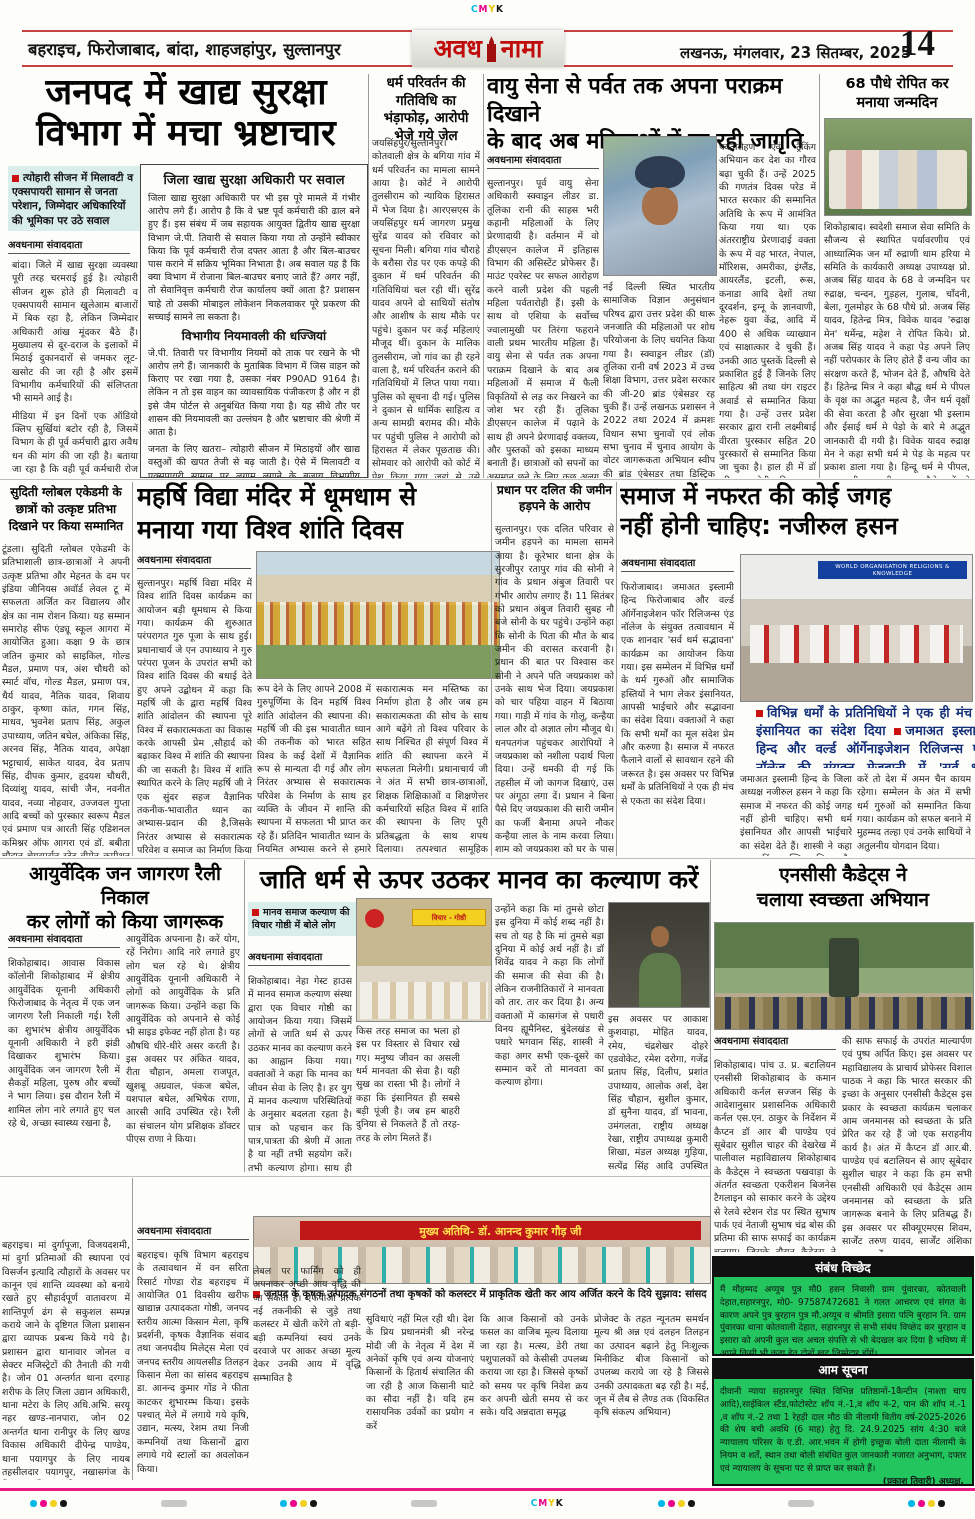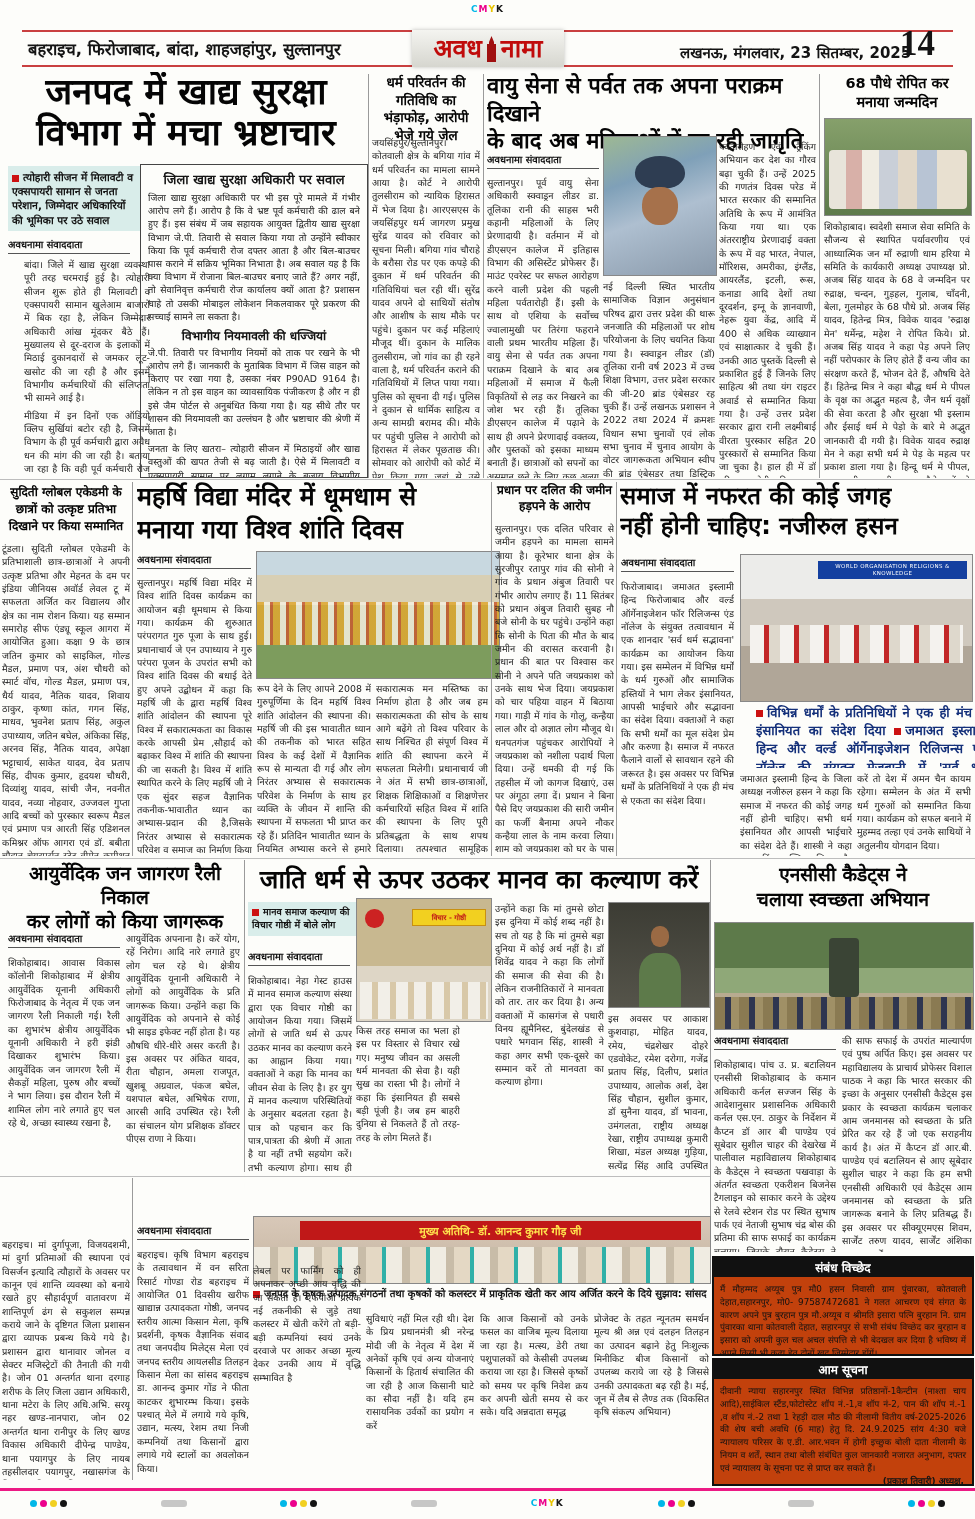--- a/index.html
+++ b/index.html
@@ -42,21 +42,21 @@
   .p-ncc{background:linear-gradient(#5d7a4a 0 42%,#8fa878 42% 66%,#b8ab90 66% 100%);}
   .p-ncc::before{content:'';position:absolute;left:44%;top:14%;width:12%;height:56%;background:#3a4435;border-radius:4px;}
   .p-ncc::after{content:'';position:absolute;left:0;right:0;bottom:0;height:30%;
      background:repeating-linear-gradient(90deg,#8a7a52 0 10px,#2e3550 10px 16px,#a09066 16px 24px);}
   .p-kisan{background:linear-gradient(#d8c8b8,#c4b4a0);}
   .p-kisan::after{content:'';position:absolute;left:0;right:0;bottom:0;height:55%;
      background:repeating-linear-gradient(90deg,#f0ece2 0 16px,#c8bca8 16px 24px,#e4d8c4 24px 40px,#30b0a8 40px 44px);}
   .kisan-banner{position:absolute;left:10%;right:2%;top:6%;background:#c01818;color:#ffe34d;font-weight:700;
      font-size:11px;text-align:center;padding:2px;z-index:2;}
   .caption-blue{font-weight:700;color:#14307a;line-height:1.4;text-align:justify;overflow:hidden;}
-  .notice{border:2px solid #111;background:#c2410c;overflow:hidden;}
+  .notice{border:2px solid #111;background:#22c55e;overflow:hidden;}
   .notice .ntitle{background:#111;color:#fff;font-weight:700;font-size:12px;text-align:center;padding:1px 0;}
   .notice .nbody{font-size:8.8px;line-height:1.45;text-align:justify;padding:6px 6px;color:#111;}
   .notice .nsign{font-size:9px;font-weight:600;text-align:right;padding:0 8px;}
   .box-head{font-size:13px;font-weight:800;text-align:center;margin:0 0 3px;}
   .sub-head{font-size:12px;font-weight:800;text-align:center;margin:4px 0 2px;}
   .masthead-box{background:linear-gradient(#f4f4f0,#d6d6cf);display:flex;align-items:center;justify-content:center;gap:3px;box-shadow:0 0 4px rgba(0,0,0,.25);}
   .masthead-txt{font-size:25px;font-weight:800;color:#c00b0b;line-height:1;}
   .cmyk-line{font-size:9px;font-weight:700;letter-spacing:1px;text-align:center;}
   .c-c{color:#00b7e8}.c-m{color:#ec008c}.c-y{color:#e8c400}.c-k{color:#141414}
   .marks{display:flex;align-items:center;justify-content:space-between;}
@@ -89,21 +89,21 @@
   <div class="abs" style="left:900px;top:24px;font-size:35px;font-weight:700;font-family:'Liberation Serif','DejaVu Serif',serif;">14</div>
 
   <div class="abs hl" style="left:6px;top:72px;width:360px;font-size:36px;line-height:1.13;text-align:center;">
     <span class="ln">जनपद में खाद्य सुरक्षा</span>
     <span class="ln">विभाग में मचा भ्रष्टाचार</span>
   </div>
   <div class="abs kicker" style="left:8px;top:166px;width:124px;font-size:10.5px;">
     <span class="sq"></span><span>त्योहारी सीजन में मिलावटी व एक्सपायरी सामान से जनता परेशान, जिम्मेदार अधिकारियों की भूमिका पर उठे सवाल</span>
   </div>
   <div class="abs byline" style="left:8px;top:238px;width:122px;">अवधनामा संवाददाता</div>
-  <div class="abs t" style="left:24px;top:258px;width:126px;height:219px;">
+  <div class="abs t" style="left:12px;top:258px;width:126px;height:219px;">
     <p>बांदा। जिले में खाद्य सुरक्षा व्यवस्था पूरी तरह चरमराई हुई है। त्योहारी सीजन शुरू होते ही मिलावटी व एक्सपायरी सामान खुलेआम बाजारों में बिक रहा है, लेकिन जिम्मेदार अधिकारी आंख मूंदकर बैठे हैं। मुख्यालय से दूर-दराज के इलाकों में मिठाई दुकानदारों से जमकर लूट-खसोट की जा रही है और इसमें विभागीय कर्मचारियों की संलिप्तता भी सामने आई है।</p>
     <p>मीडिया में इन दिनों एक ऑडियो क्लिप सुर्खियां बटोर रही है, जिसमें विभाग के ही पूर्व कर्मचारी द्वारा अवैध धन की मांग की जा रही है। बताया जा रहा है कि वही पूर्व कर्मचारी रोज विभाग में आकर अवैध वसूली का बंटवारा करता है।</p>
   </div>
   <div class="abs" style="left:140px;top:164px;width:212px;height:302px;border:1px solid #444;padding:5px 7px;overflow:hidden;">
     <div class="box-head">जिला खाद्य सुरक्षा अधिकारी पर सवाल</div>
     <div class="t" style="font-size:9.3px;">जिला खाद्य सुरक्षा अधिकारी पर भी इस पूरे मामले में गंभीर आरोप लगे हैं। आरोप है कि वे भ्रष्ट पूर्व कर्मचारी की ढाल बने हुए हैं। इस संबंध में जब सहायक आयुक्त द्वितीय खाद्य सुरक्षा विभाग जे.पी. तिवारी से सवाल किया गया तो उन्होंने स्वीकार किया कि पूर्व कर्मचारी रोज दफ्तर आता है और बिल-बाउचर पास कराने में सक्रिय भूमिका निभाता है। अब सवाल यह है कि क्या विभाग में रोजाना बिल-बाउचर बनाए जाते हैं? अगर नहीं, तो सेवानिवृत्त कर्मचारी रोज कार्यालय क्यों आता है? प्रशासन चाहे तो उसकी मोबाइल लोकेशन निकलवाकर पूरे प्रकरण की सच्चाई सामने ला सकता है।</div>
     <div class="sub-head">विभागीय नियमावली की धज्जियां</div>
     <div class="t" style="font-size:9.3px;">
       <p>जे.पी. तिवारी पर विभागीय नियमों को ताक पर रखने के भी आरोप लगे हैं। जानकारी के मुताबिक विभाग में जिस वाहन को किराए पर रखा गया है, उसका नंबर P90AD 9164 है। लेकिन न तो इस वाहन का व्यावसायिक पंजीकरण है और न ही इसे जैम पोर्टल से अनुबंधित किया गया है। यह सीधे तौर पर शासन की नियमावली का उल्लंघन है और भ्रष्टाचार की श्रेणी में आता है।</p>
       <p>जनता के लिए खतरा– त्योहारी सीजन में मिठाइयों और खाद्य वस्तुओं की खपत तेजी से बढ़ जाती है। ऐसे में मिलावटी व एक्सपायरी सामान पर लगाम लगाने के बजाय विभागीय मिलीभगत से इसका कारोबार खूब फल-फूल रहा है, जो लोगों के स्वास्थ्य के लिए गंभीर खतरा बन गया है।</p>

